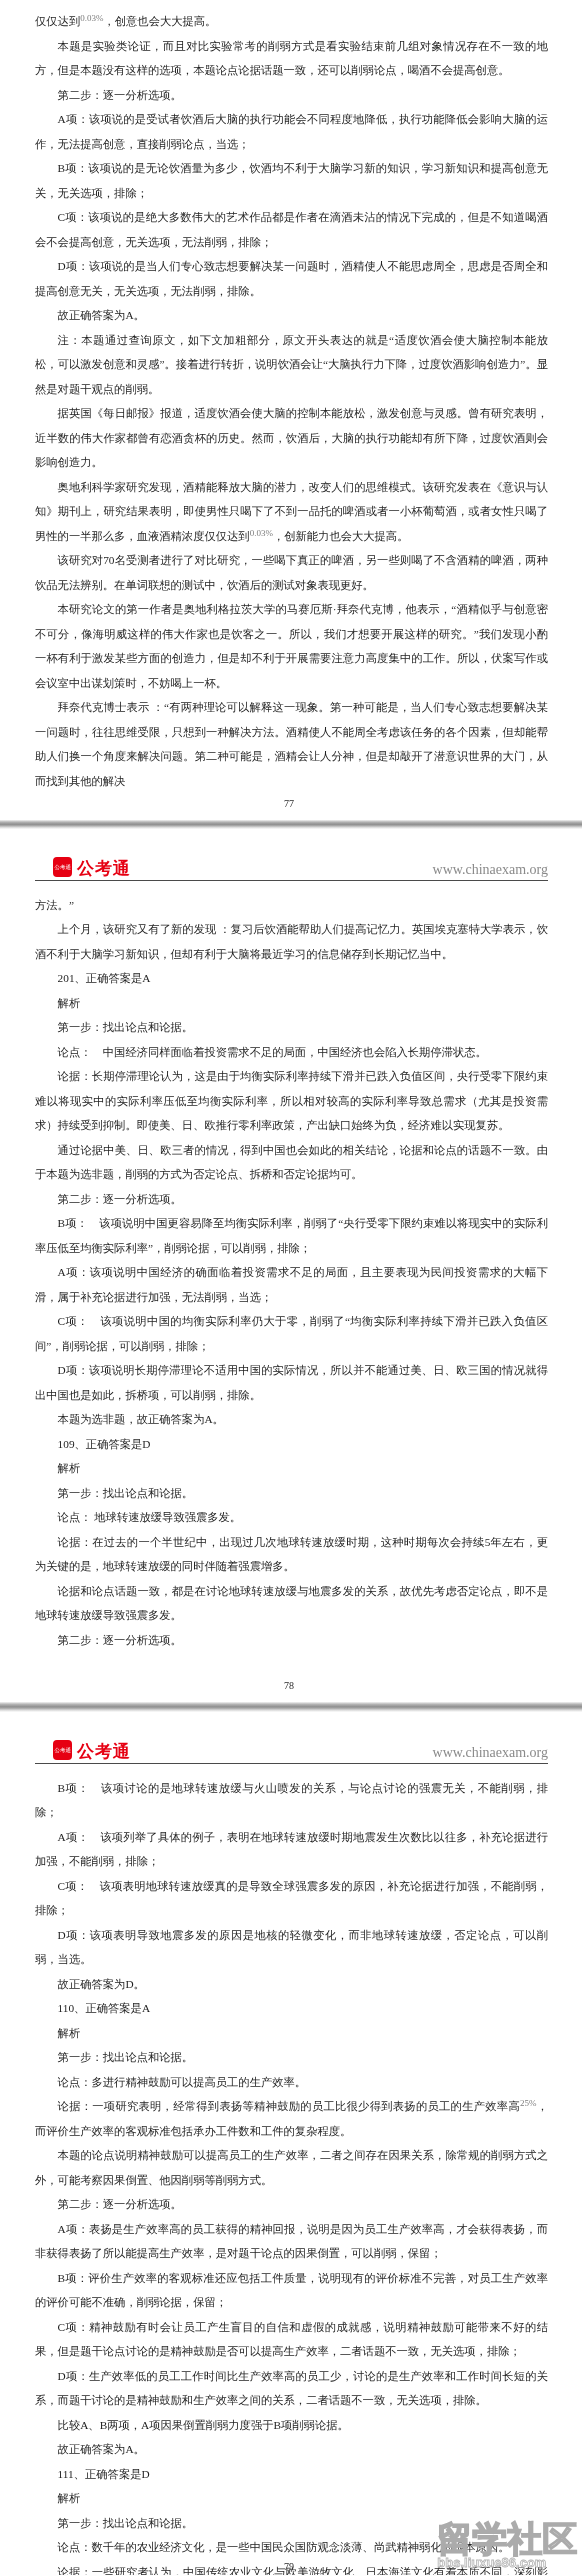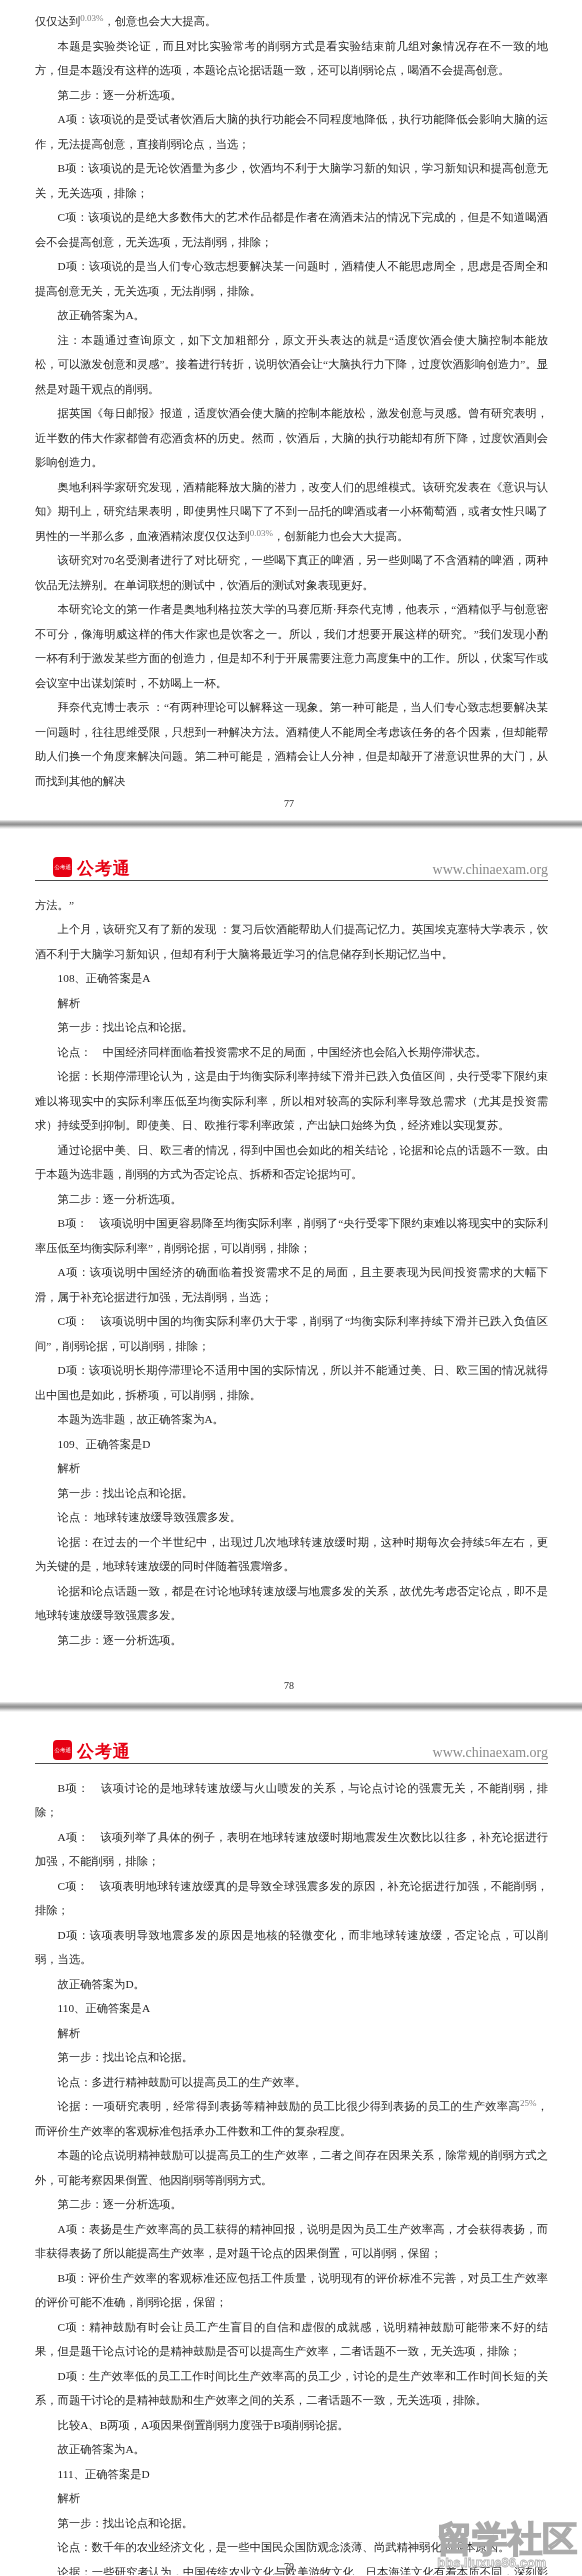--- a/index.html
+++ b/index.html
@@ -58,21 +58,21 @@
     <div class="page-header">
       <div class="brand-row">
         <span class="logo-badge">公考通</span>
         <span class="brand-text">公考通</span>
         <span class="site-url">www.chinaexam.org</span>
       </div>
     </div>
     <div class="content page-body">
         <p><span>方法。”</span></p>
         <p class="indent"><span>上个月，该研究又有了新的发现 ：复习后饮酒能帮助人们提高记忆力。英国埃克塞特大学表示，饮酒不利于大脑学习新知识，但却有利于大脑将最近学习的信息储存到长期记忆当中。</span></p>
-        <p class="indent"><span>108、正确答案是A</span></p>
+        <p class="indent"><span>201、正确答案是A</span></p>
         <p class="indent"><span>解析</span></p>
         <p class="indent"><span>第一步：找出论点和论据。</span></p>
         <p class="indent"><span>论点：　中国经济同样面临着投资需求不足的局面，中国经济也会陷入长期停滞状态。</span></p>
         <p class="indent"><span>论据：长期停滞理论认为，这是由于均衡实际利率持续下滑并已跌入负值区间，央行受零下限约束难以将现实中的实际利率压低至均衡实际利率，所以相对较高的实际利率导致总需求（尤其是投资需求）持续受到抑制。即使美、日、欧推行零利率政策，产出缺口始终为负，经济难以实现复苏。</span></p>
         <p class="indent"><span>通过论据中美、日、欧三者的情况，得到中国也会如此的相关结论，论据和论点的话题不一致。由于本题为选非题，削弱的方式为否定论点、拆桥和否定论据均可。</span></p>
         <p class="indent"><span>第二步：逐一分析选项。</span></p>
         <p class="indent"><span>B项：　该项说明中国更容易降至均衡实际利率，削弱了“央行受零下限约束难以将现实中的实际利率压低至均衡实际利率”，削弱论据，可以削弱，排除；</span></p>
         <p class="indent"><span>A项：该项说明中国经济的确面临着投资需求不足的局面，且主要表现为民间投资需求的大幅下滑，属于补充论据进行加强，无法削弱，当选；</span></p>
         <p class="indent"><span>C项：　该项说明中国的均衡实际利率仍大于零，削弱了“均衡实际利率持续下滑并已跌入负值区间”，削弱论据，可以削弱，排除；</span></p>
         <p class="indent"><span>D项：该项说明长期停滞理论不适用中国的实际情况，所以并不能通过美、日、欧三国的情况就得出中国也是如此，拆桥项，可以削弱，排除。</span></p>

